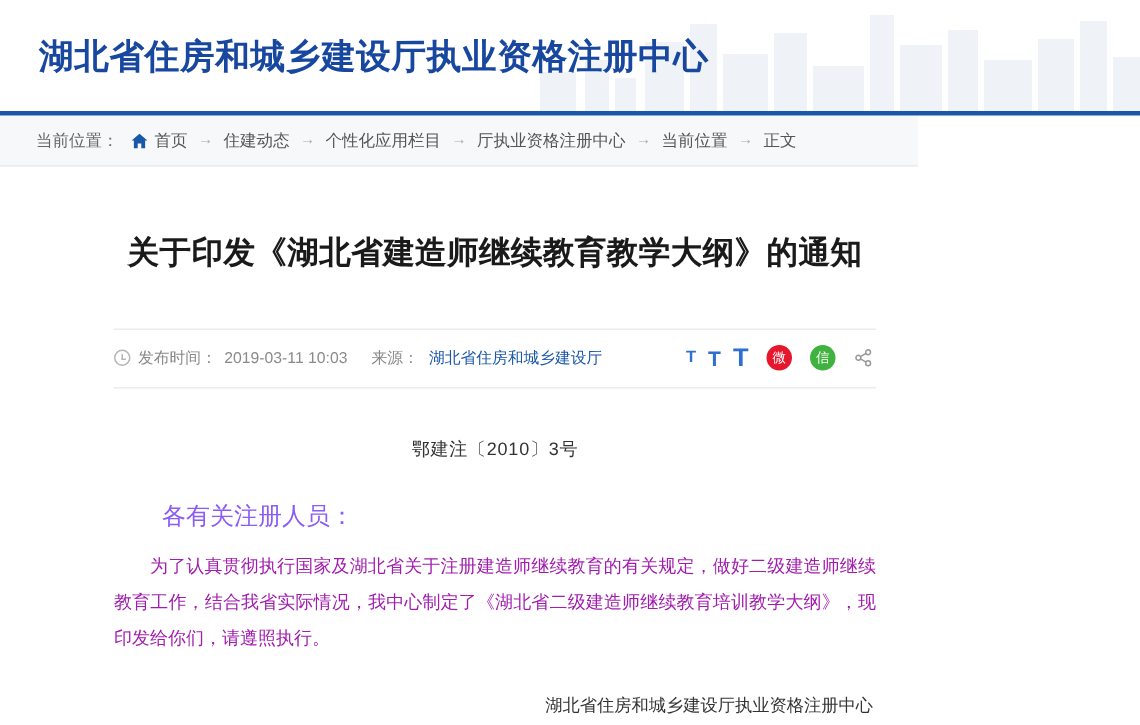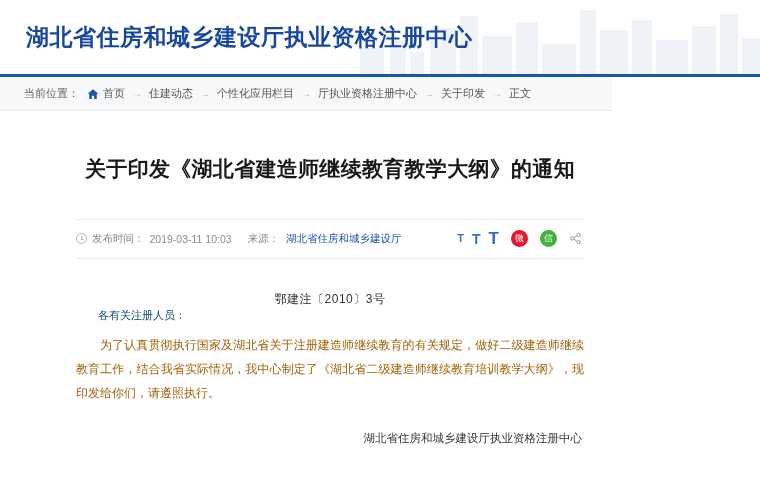--- a/index.html
+++ b/index.html
@@ -158,27 +158,28 @@
 
   
   .doc-number {
     text-align: center;
     font-size: 12px;
     color: #333;
     margin-top: 32px;
     letter-spacing: 0.5px;
   }
   .salutation {
-    font-size: 11px;
-    color: #0c4a6e;
+    font-size: 16px;
+    color: #8b5cf6;
+    margin-top: 26px;
     text-indent: 2em;
   }
   .para {
     font-size: 12px;
-    color: #a16207;
+    color: #a21caf;
     line-height: 2.0;
     margin-top: 10px;
     text-indent: 2em;
     text-align: justify;
   }
   .attachment {
     font-size: 12px;
     color: #333;
     margin-top: 18px;
     text-indent: 2em;
@@ -227,21 +228,21 @@
   </span>
 
   <span class="crumb-item">首页</span>
   <span class="crumb-sep">→</span>
   <span class="crumb-item">住建动态</span>
   <span class="crumb-sep">→</span>
   <span class="crumb-item">个性化应用栏目</span>
   <span class="crumb-sep">→</span>
   <span class="crumb-item">厅执业资格注册中心</span>
   <span class="crumb-sep">→</span>
-  <span class="crumb-item">关于印发</span>
+  <span class="crumb-item">当前位置</span>
   <span class="crumb-sep">→</span>
   <span class="crumb-item">正文</span>
 </div>
 
 <div class="article">
 
   <h1 class="article-title">关于印发《湖北省建造师继续教育教学大纲》的通知</h1>
 
   <div class="meta-row">
     <div class="meta-left">

